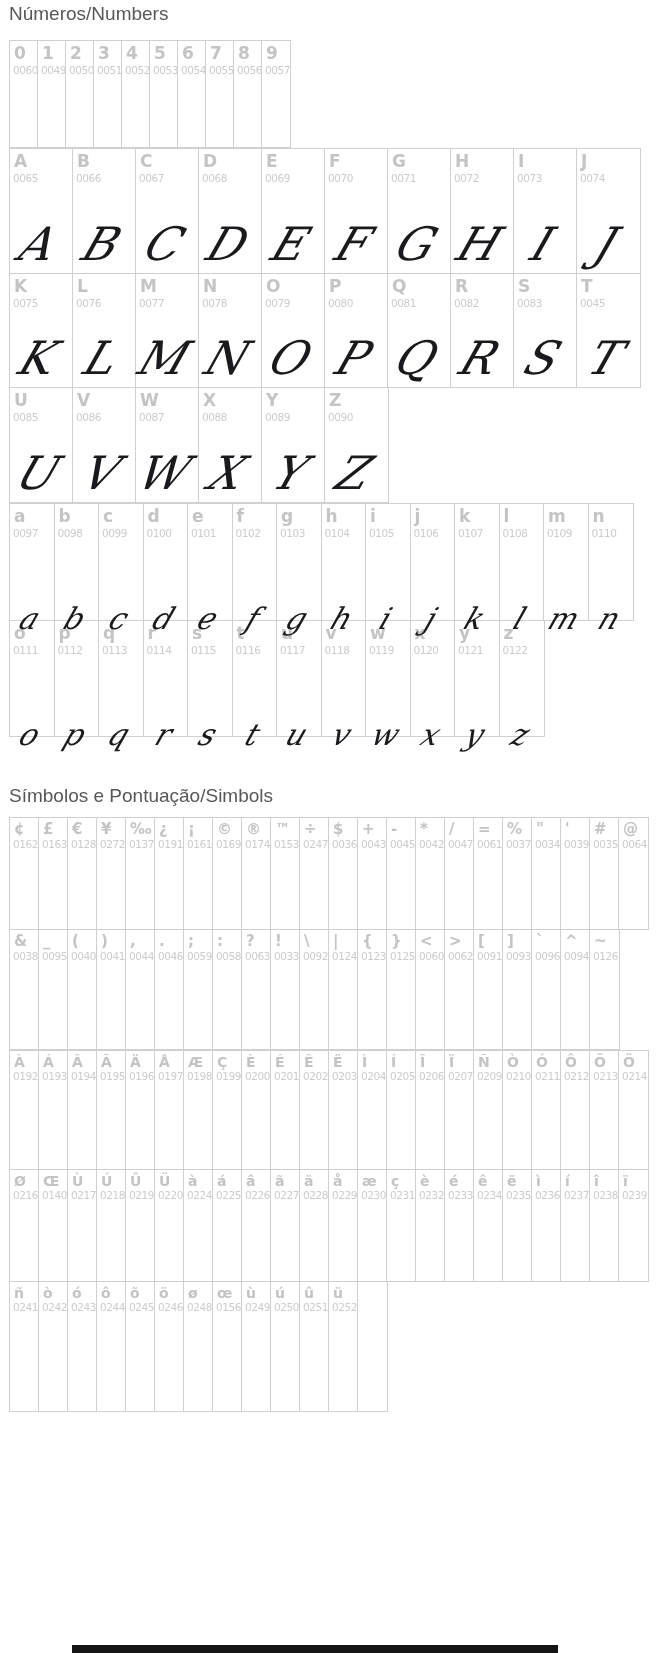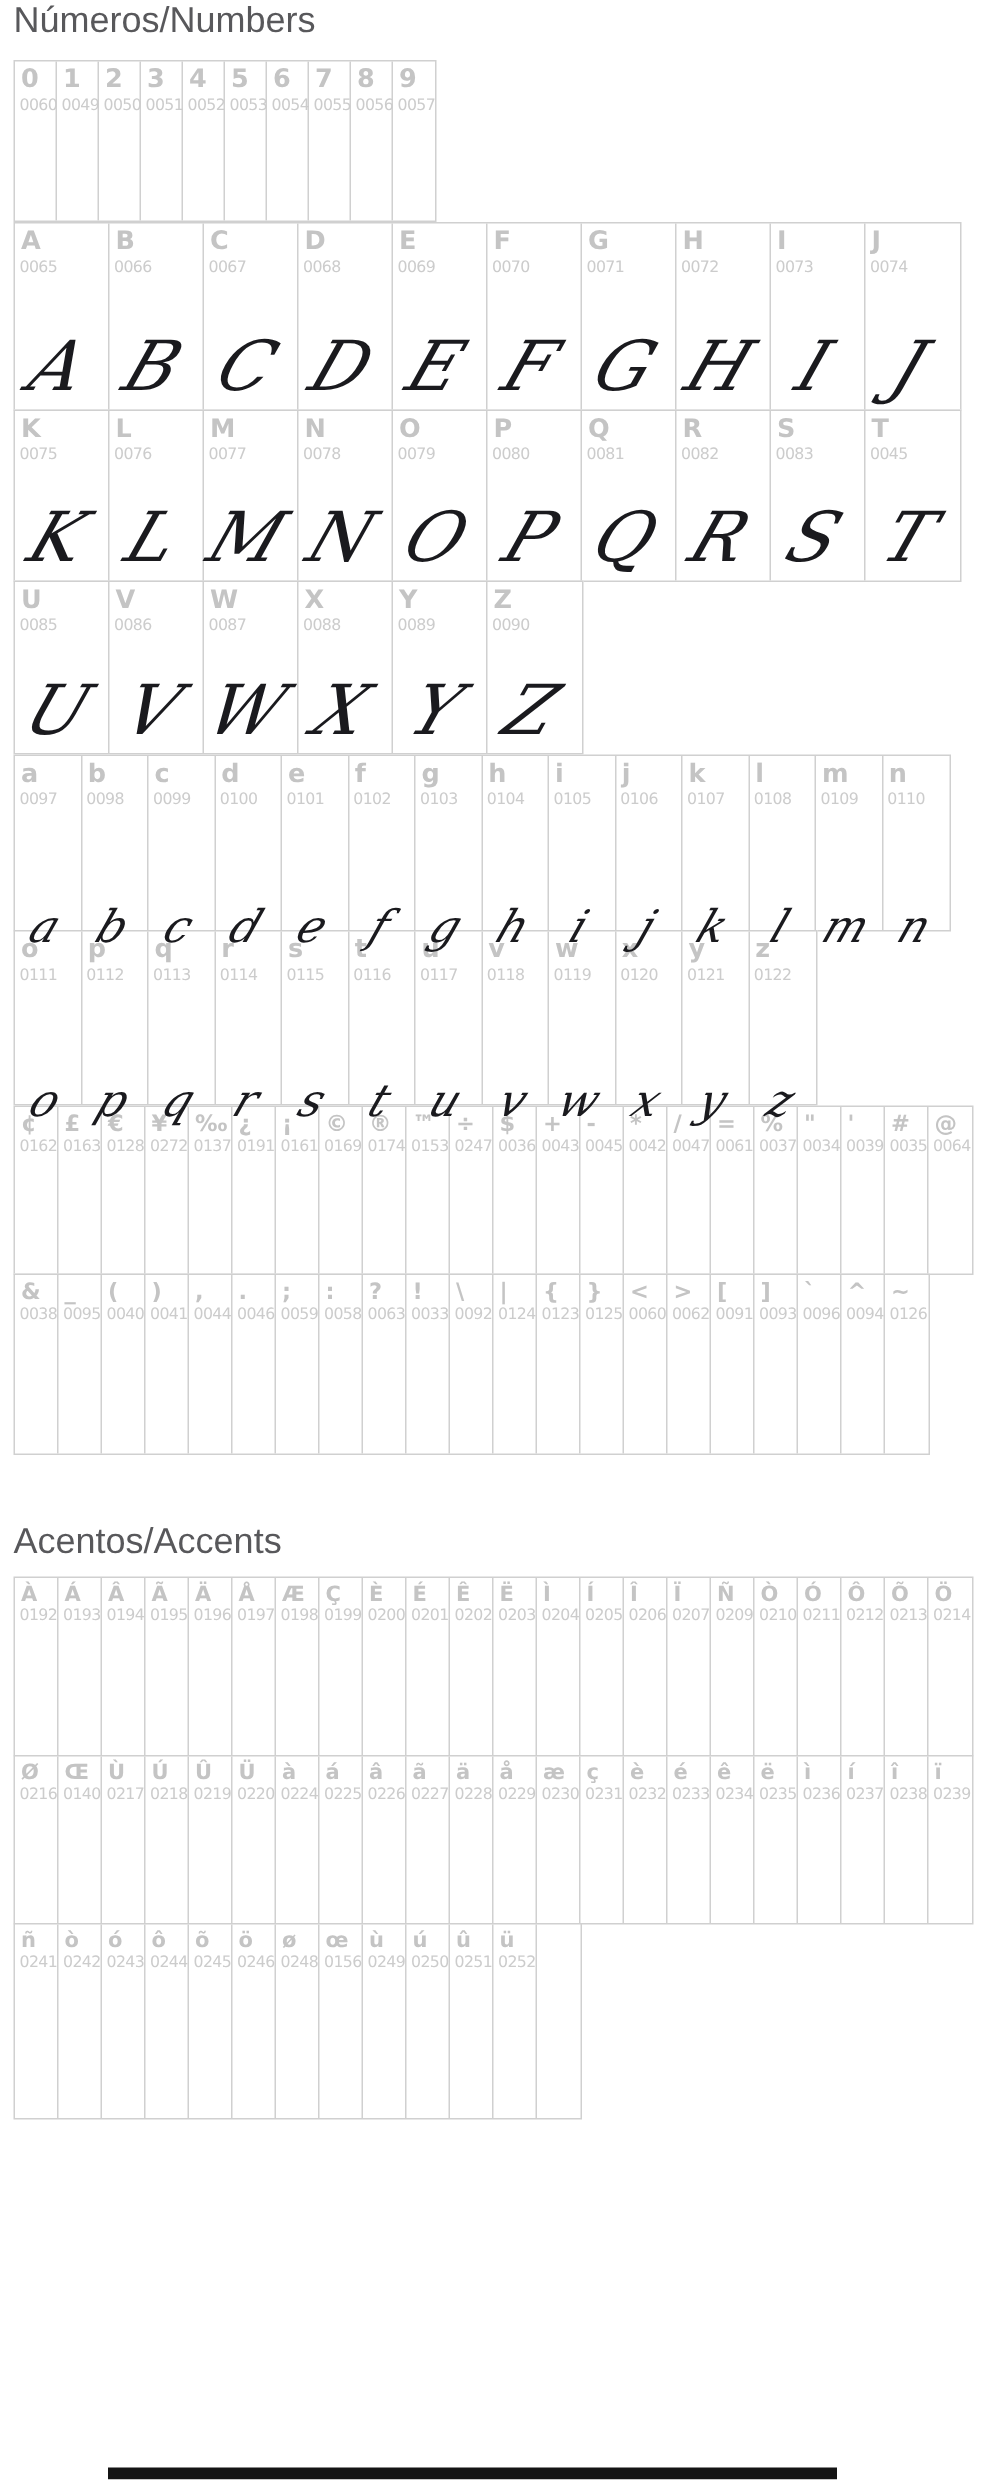--- a/index.html
+++ b/index.html
@@ -4,21 +4,21 @@
 <style>
   html,body{margin:0;padding:0;}
   body{
     width:661px;height:1653px;overflow:hidden;position:relative;
     background:#ffffff;
     font-family:"DejaVu Sans",sans-serif;
   }
   #charmap{margin-left:9px;}
   .section-title{
     font-family:"Liberation Sans",sans-serif;
-    font-size:24px;line-height:23px;color:#58585b;
+    font-size:19px;line-height:23px;color:#58585b;
   }
   .sec-numbers   .section-title{margin:2px 0 15px 0;}
   .sec-uppercase .section-title{margin:36px 0 20px 0;}
   .sec-lowercase .section-title{margin:49px 0 11px 0;}
   .sec-symbols   .section-title{margin:47px 0 10px 0;}
   .sec-accents   .section-title{margin:46px 0 12px 0;}
   .cm-row{
     display:flex;align-items:stretch;
     border:1px solid #d0d0d0;box-sizing:border-box;
     background:#ffffff;
@@ -368,20 +368,21 @@
           <div class="cell-glyph" style="font-size: 30px;">y</div>
         </div>
         <div class="cm-cell" style="width: 44.5px;">
           <div class="cell-char" style="font-size: 17px;">z</div>
           <div class="cell-code">0122</div>
           <div class="cell-glyph" style="font-size: 30px;">z</div>
         </div>
       </div>
     </div>
     <div class="section sec-symbols">
+      <div class="section-title">Símbolos e Pontuação/Simbols</div>
       <div class="cm-row" style="height: 113px; width: 640px;">
         <div class="cm-cell" style="width: 29px;">
           <div class="cell-char" style="font-size: 15px;">¢</div>
           <div class="cell-code">0162</div>
         </div>
         <div class="cm-cell" style="width: 29px;">
           <div class="cell-char" style="font-size: 15px;">£</div>
           <div class="cell-code">0163</div>
         </div>
         <div class="cm-cell" style="width: 29px;">
@@ -546,21 +547,20 @@
           <div class="cell-char" style="font-size: 15px;">^</div>
           <div class="cell-code">0094</div>
         </div>
         <div class="cm-cell" style="width: 29px;">
           <div class="cell-char" style="font-size: 15px;">~</div>
           <div class="cell-code">0126</div>
         </div>
       </div>
     </div>
     <div class="section sec-accents">
-      <div class="section-title">Acentos/Accents</div>
       <div class="cm-row" style="height: 120px; width: 640px;">
         <div class="cm-cell" style="width: 29px;">
           <div class="cell-char" style="font-size: 14px;">À</div>
           <div class="cell-code">0192</div>
         </div>
         <div class="cm-cell" style="width: 29px;">
           <div class="cell-char" style="font-size: 14px;">Á</div>
           <div class="cell-code">0193</div>
         </div>
         <div class="cm-cell" style="width: 29px;">

